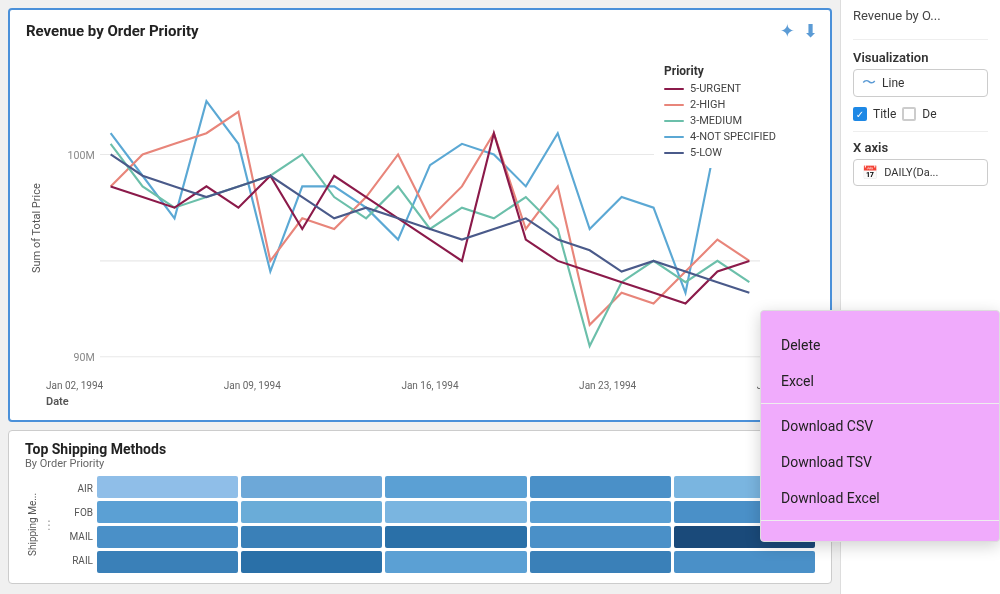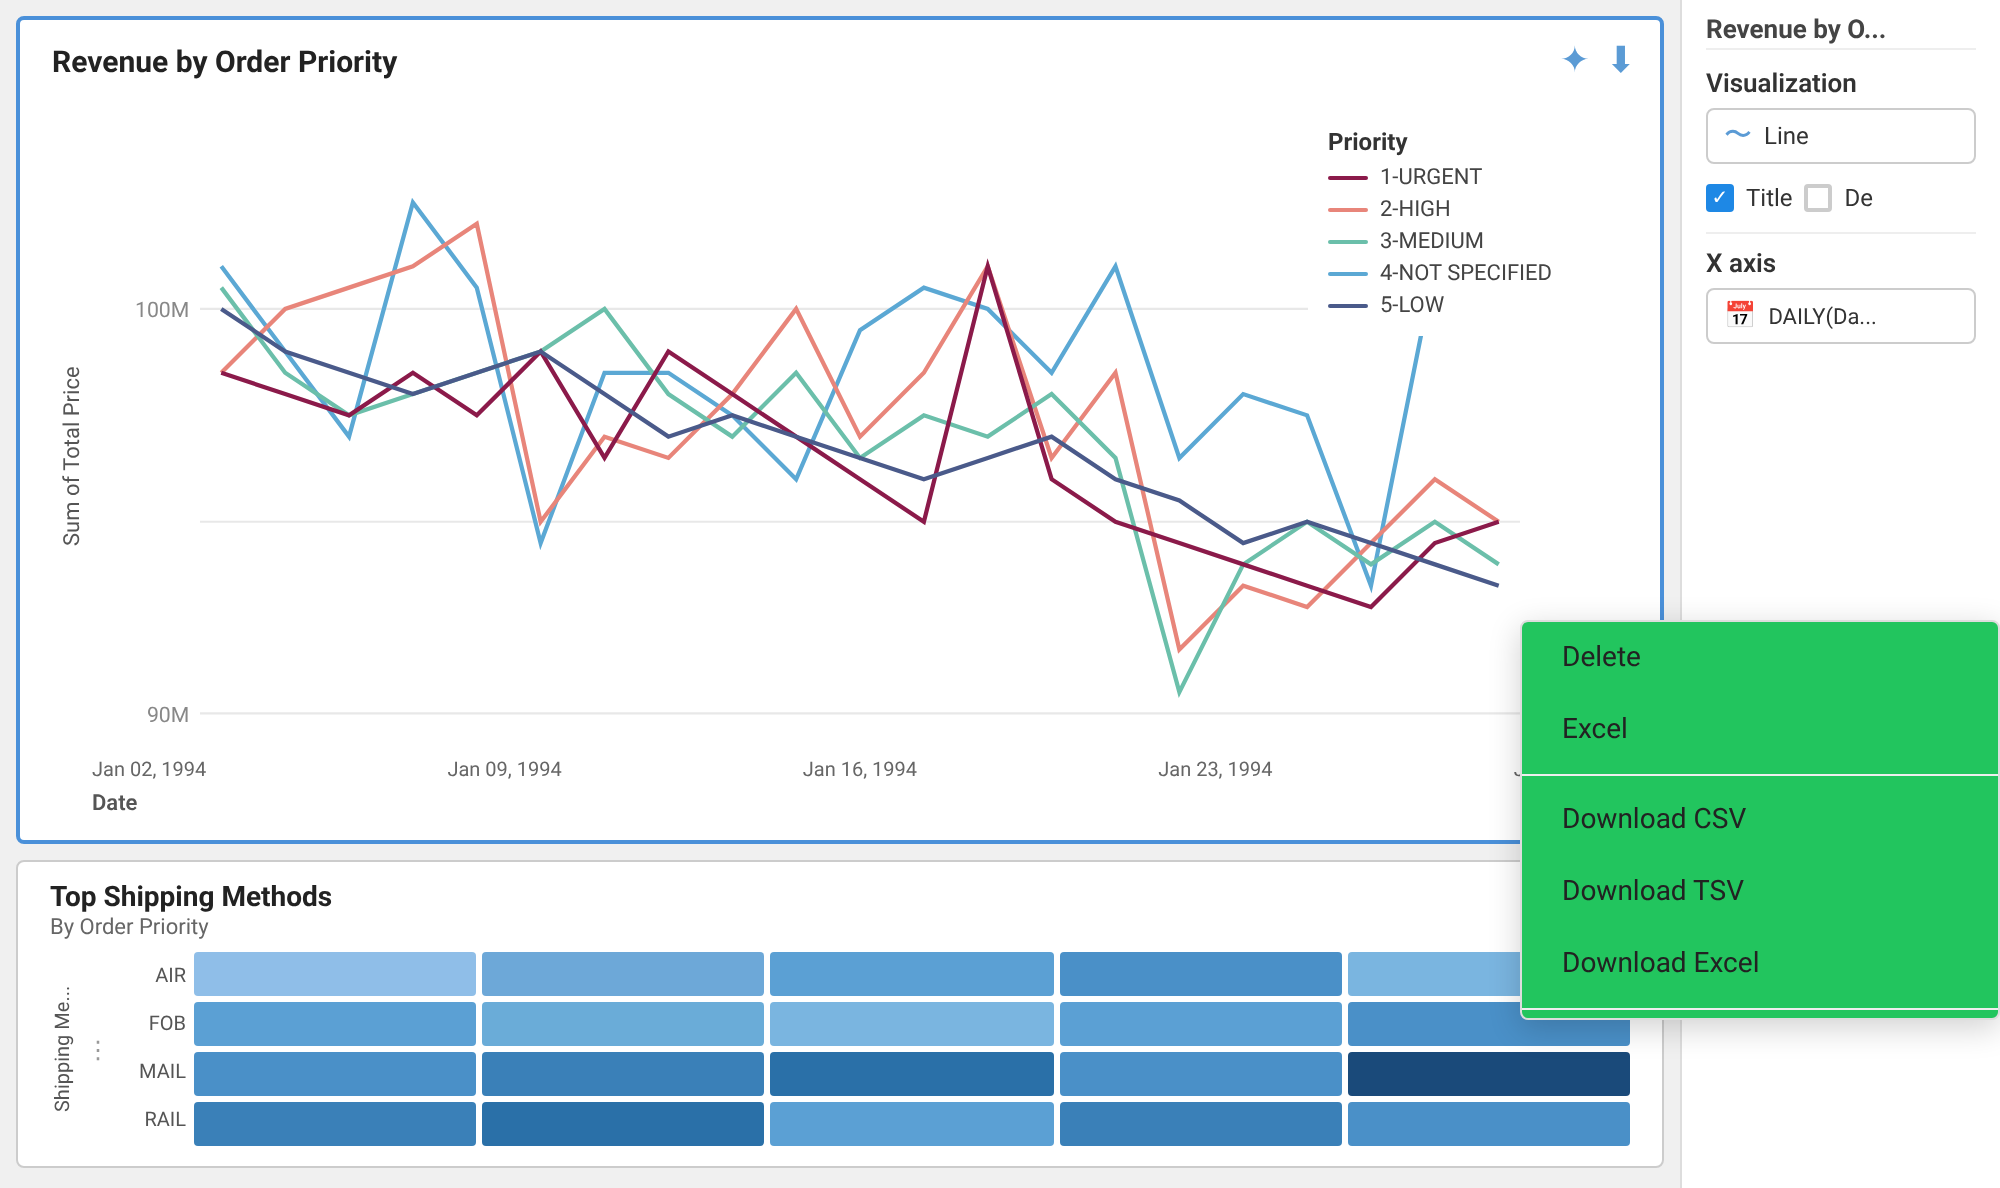--- a/index.html
+++ b/index.html
@@ -223,23 +223,23 @@
       display: flex;
       flex-direction: column;
       gap: 10px;
       position: relative;
       z-index: 1;
     }
 
     .right-panel-title {
       font-size: 13px;
       color: #444;
-      font-weight: 700;
+      font-weight: 400;
       border-bottom: 1px solid #eee;
-      padding-bottom: 1px;
+      padding-bottom: 16px;
     }
 
     .section-label {
       font-size: 13px;
       font-weight: 600;
       color: #333;
       margin-bottom: 4px;
     }
 
     .viz-option {
@@ -308,27 +308,27 @@
     .calendar-icon {
       color: #5b9bd5;
       font-size: 13px;
     }
 
     
     .context-menu {
       position: absolute;
       right: 0;
       top: 310px;
-      background: #22c55e;
+      background: #f0abfc;
       border: 1px solid #ddd;
       border-radius: 4px;
       box-shadow: 0 4px 16px rgba(0,0,0,0.18);
       z-index: 100;
       min-width: 240px;
-      padding: 0 0;
+      padding: 16px 0;
     }
 
     .context-menu-item {
       padding: 10px 20px;
       font-size: 14px;
       color: #222;
       cursor: pointer;
       display: block;
     }
 
@@ -379,21 +379,21 @@
           <span class="x-tick">Jan 23, 1994</span>
           <span class="x-tick">Jan 30, 1994</span>
         </div>
         <div class="x-label">Date</div>
       </div>
 
       <div class="legend">
         <div class="legend-title">Priority</div>
         <div class="legend-item">
           <div class="legend-line" style="background:#8B1A4A;"></div>
-          <span class="legend-label">1-URGENT</span>
+          <span class="legend-label">5-URGENT</span>
         </div>
         <div class="legend-item">
           <div class="legend-line" style="background:#E8857A;"></div>
           <span class="legend-label">2-HIGH</span>
         </div>
         <div class="legend-item">
           <div class="legend-line" style="background:#6BBFAA;"></div>
           <span class="legend-label">3-MEDIUM</span>
         </div>
         <div class="legend-item">

